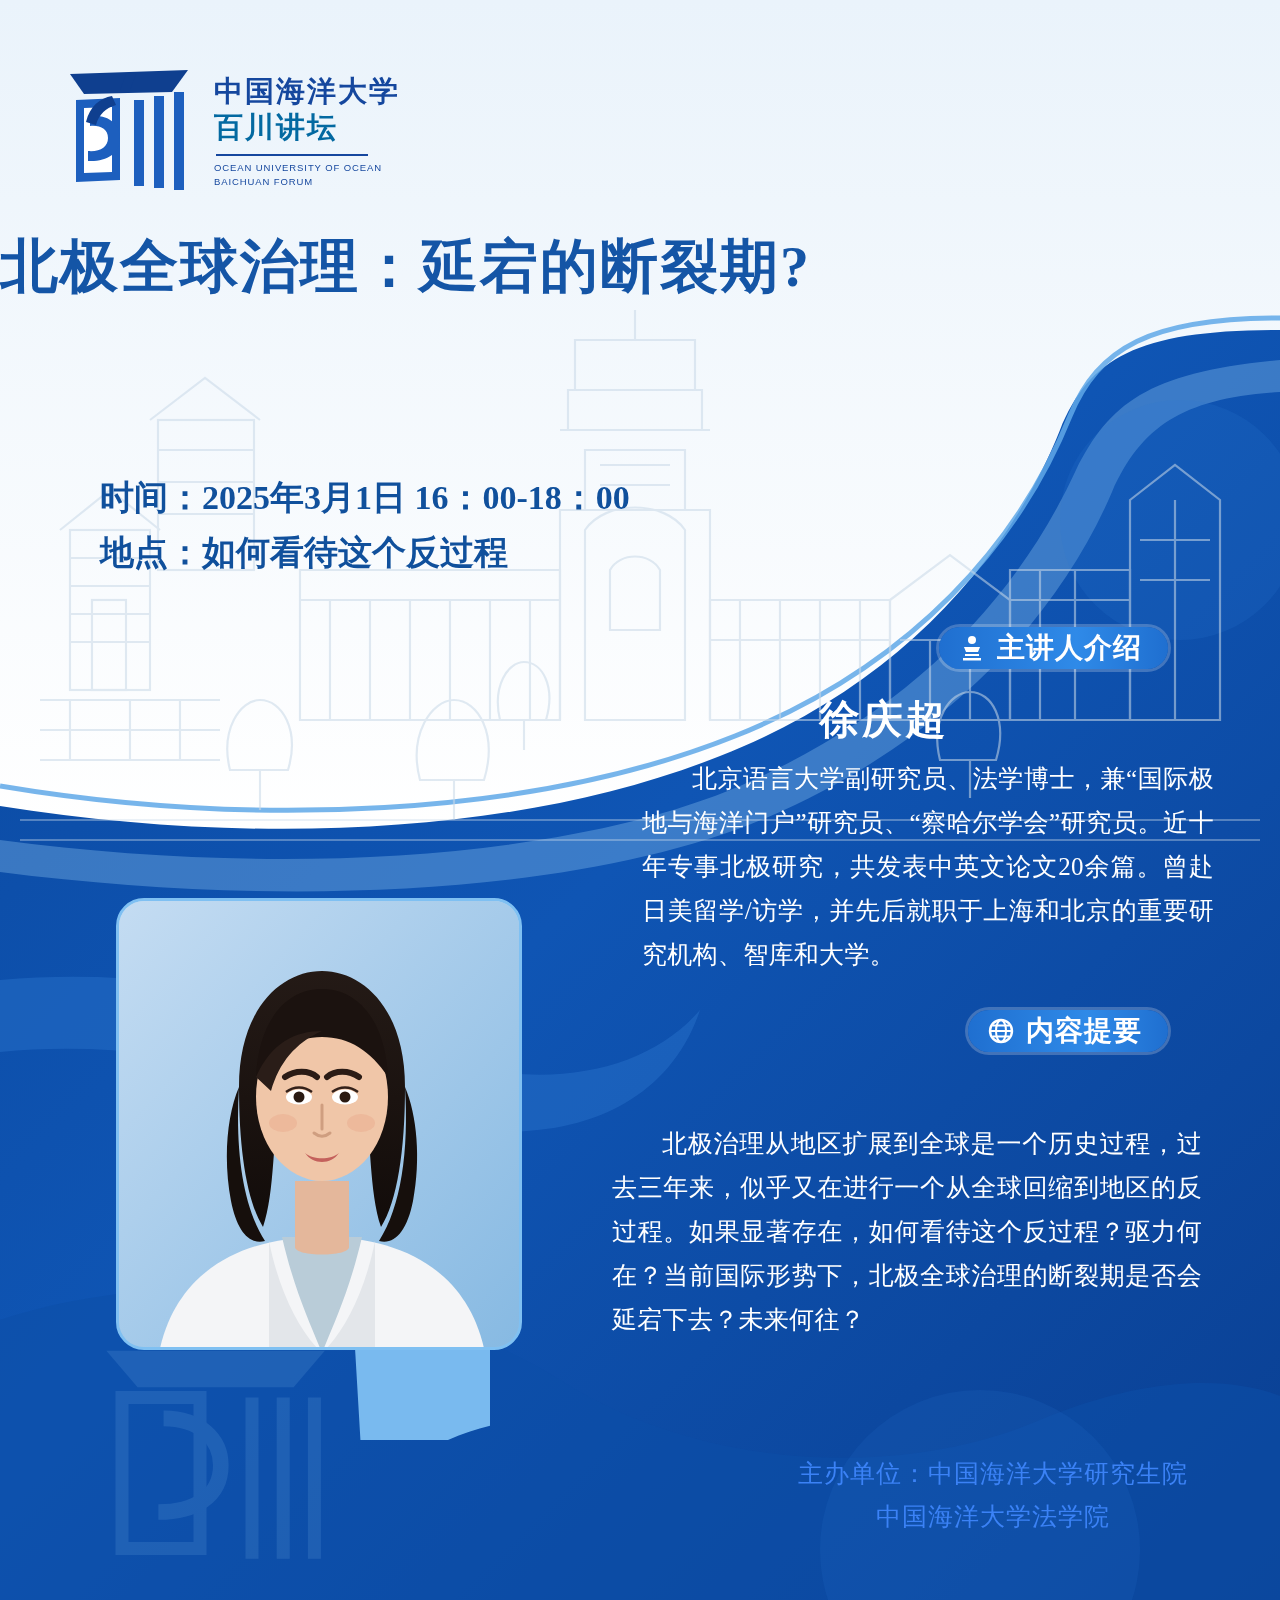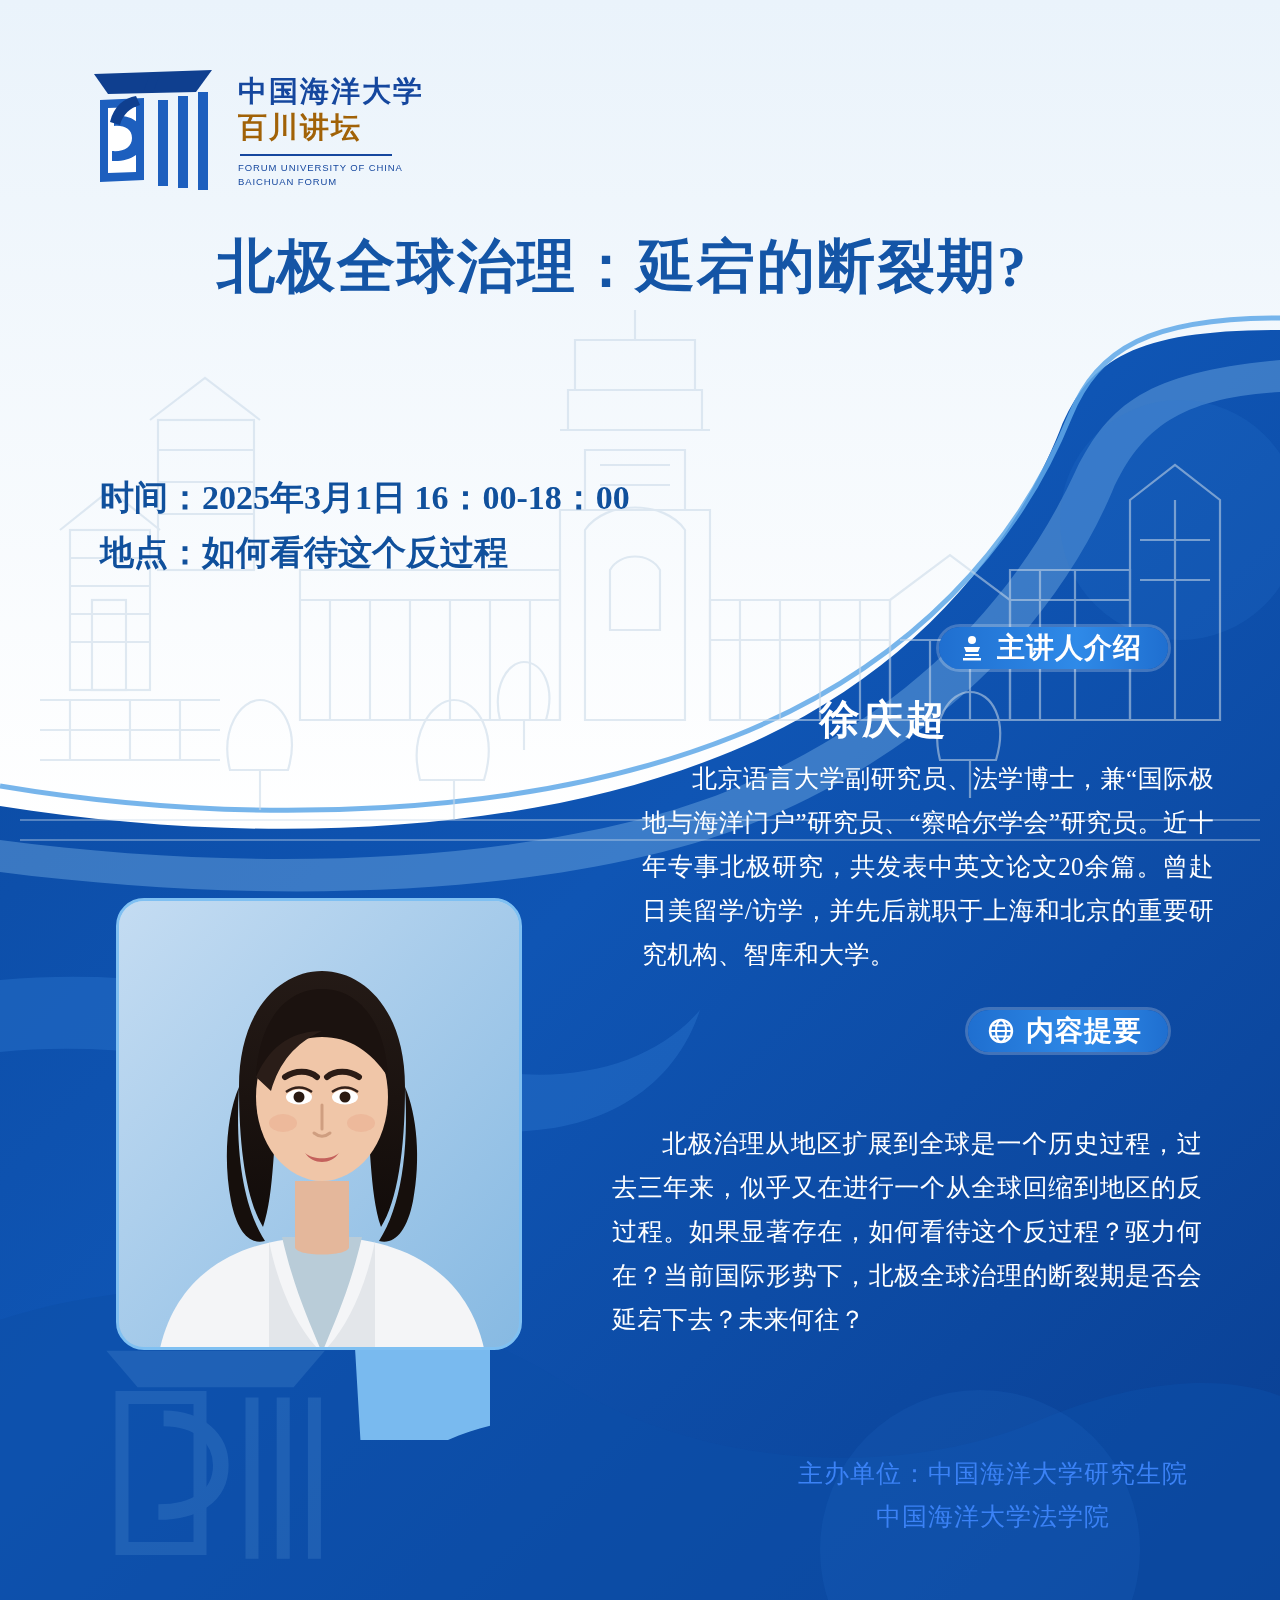--- a/index.html
+++ b/index.html
@@ -29,42 +29,42 @@
   }
   .bg-lower {
     position: absolute;
     left: 0; top: 0;
     width: 1280px; height: 1600px;
   }
 
   
   .logo-wrap {
     position: absolute;
-    left: 84px; top: 58px;
+    left: 60px; top: 58px;
     width: 340px; height: 140px;
     display: flex;
     align-items: center;
     gap: 14px;
   }
   .logo-mark { width: 140px; height: 136px; flex: none; }
   .logo-text { padding-top: 6px; }
   .logo-cn1 {
     font-family: "Liberation Serif", serif;
     font-size: 29px;
     font-weight: bold;
     color: #15479e;
     letter-spacing: 2px;
     line-height: 1.25;
     white-space: nowrap;
   }
   .logo-cn2 {
     font-family: "Liberation Serif", serif;
     font-size: 29px;
     font-weight: bold;
-    color: #a16207;
+    color: #0369a1;
     letter-spacing: 2px;
     line-height: 1.3;
     white-space: nowrap;
   }
   .logo-rule {
     width: 152px; height: 2px;
     background: #15479e;
     margin: 7px 0 5px 2px;
   }
   .logo-en {
@@ -73,21 +73,21 @@
     letter-spacing: 0.9px;
     line-height: 1.5;
     white-space: nowrap;
   }
 
   
   .title {
     position: absolute;
     left: 0; top: 228px;
     width: 1028px;
-    text-align: right;
+    text-align: left;
     font-family: "Liberation Serif", serif;
     font-size: 58px;
     font-weight: bold;
     color: #1455a6;
     letter-spacing: 2px;
     white-space: nowrap;
   }
 
   
   .meta {
@@ -302,21 +302,21 @@
         <rect x="74" y="40" width="10" height="86" fill="#1d5fbe"></rect>
         <rect x="94" y="36" width="10" height="92" fill="#1d5fbe"></rect>
         <rect x="114" y="32" width="10" height="98" fill="#1d5fbe"></rect>
         <path d="M66,14 L76,14 L70,30 L60,30 Z" fill="#0f3f8f"></path>
       </g>
     </svg>
     <div class="logo-text">
       <div class="logo-cn1">中国海洋大学</div>
       <div class="logo-cn2">百川讲坛</div>
       <div class="logo-rule"></div>
-      <div class="logo-en">FORUM UNIVERSITY OF CHINA</div>
+      <div class="logo-en">OCEAN UNIVERSITY OF OCEAN</div>
       <div class="logo-en">BAICHUAN FORUM</div>
     </div>
   </div>
 
   <div class="title">北极全球治理：延宕的断裂期?</div>
 
   <div class="meta">
     <div class="meta-line">时间：2025年3月1日  16：00-18：00</div>
     <div class="meta-line">地点：如何看待这个反过程</div>
   </div>

